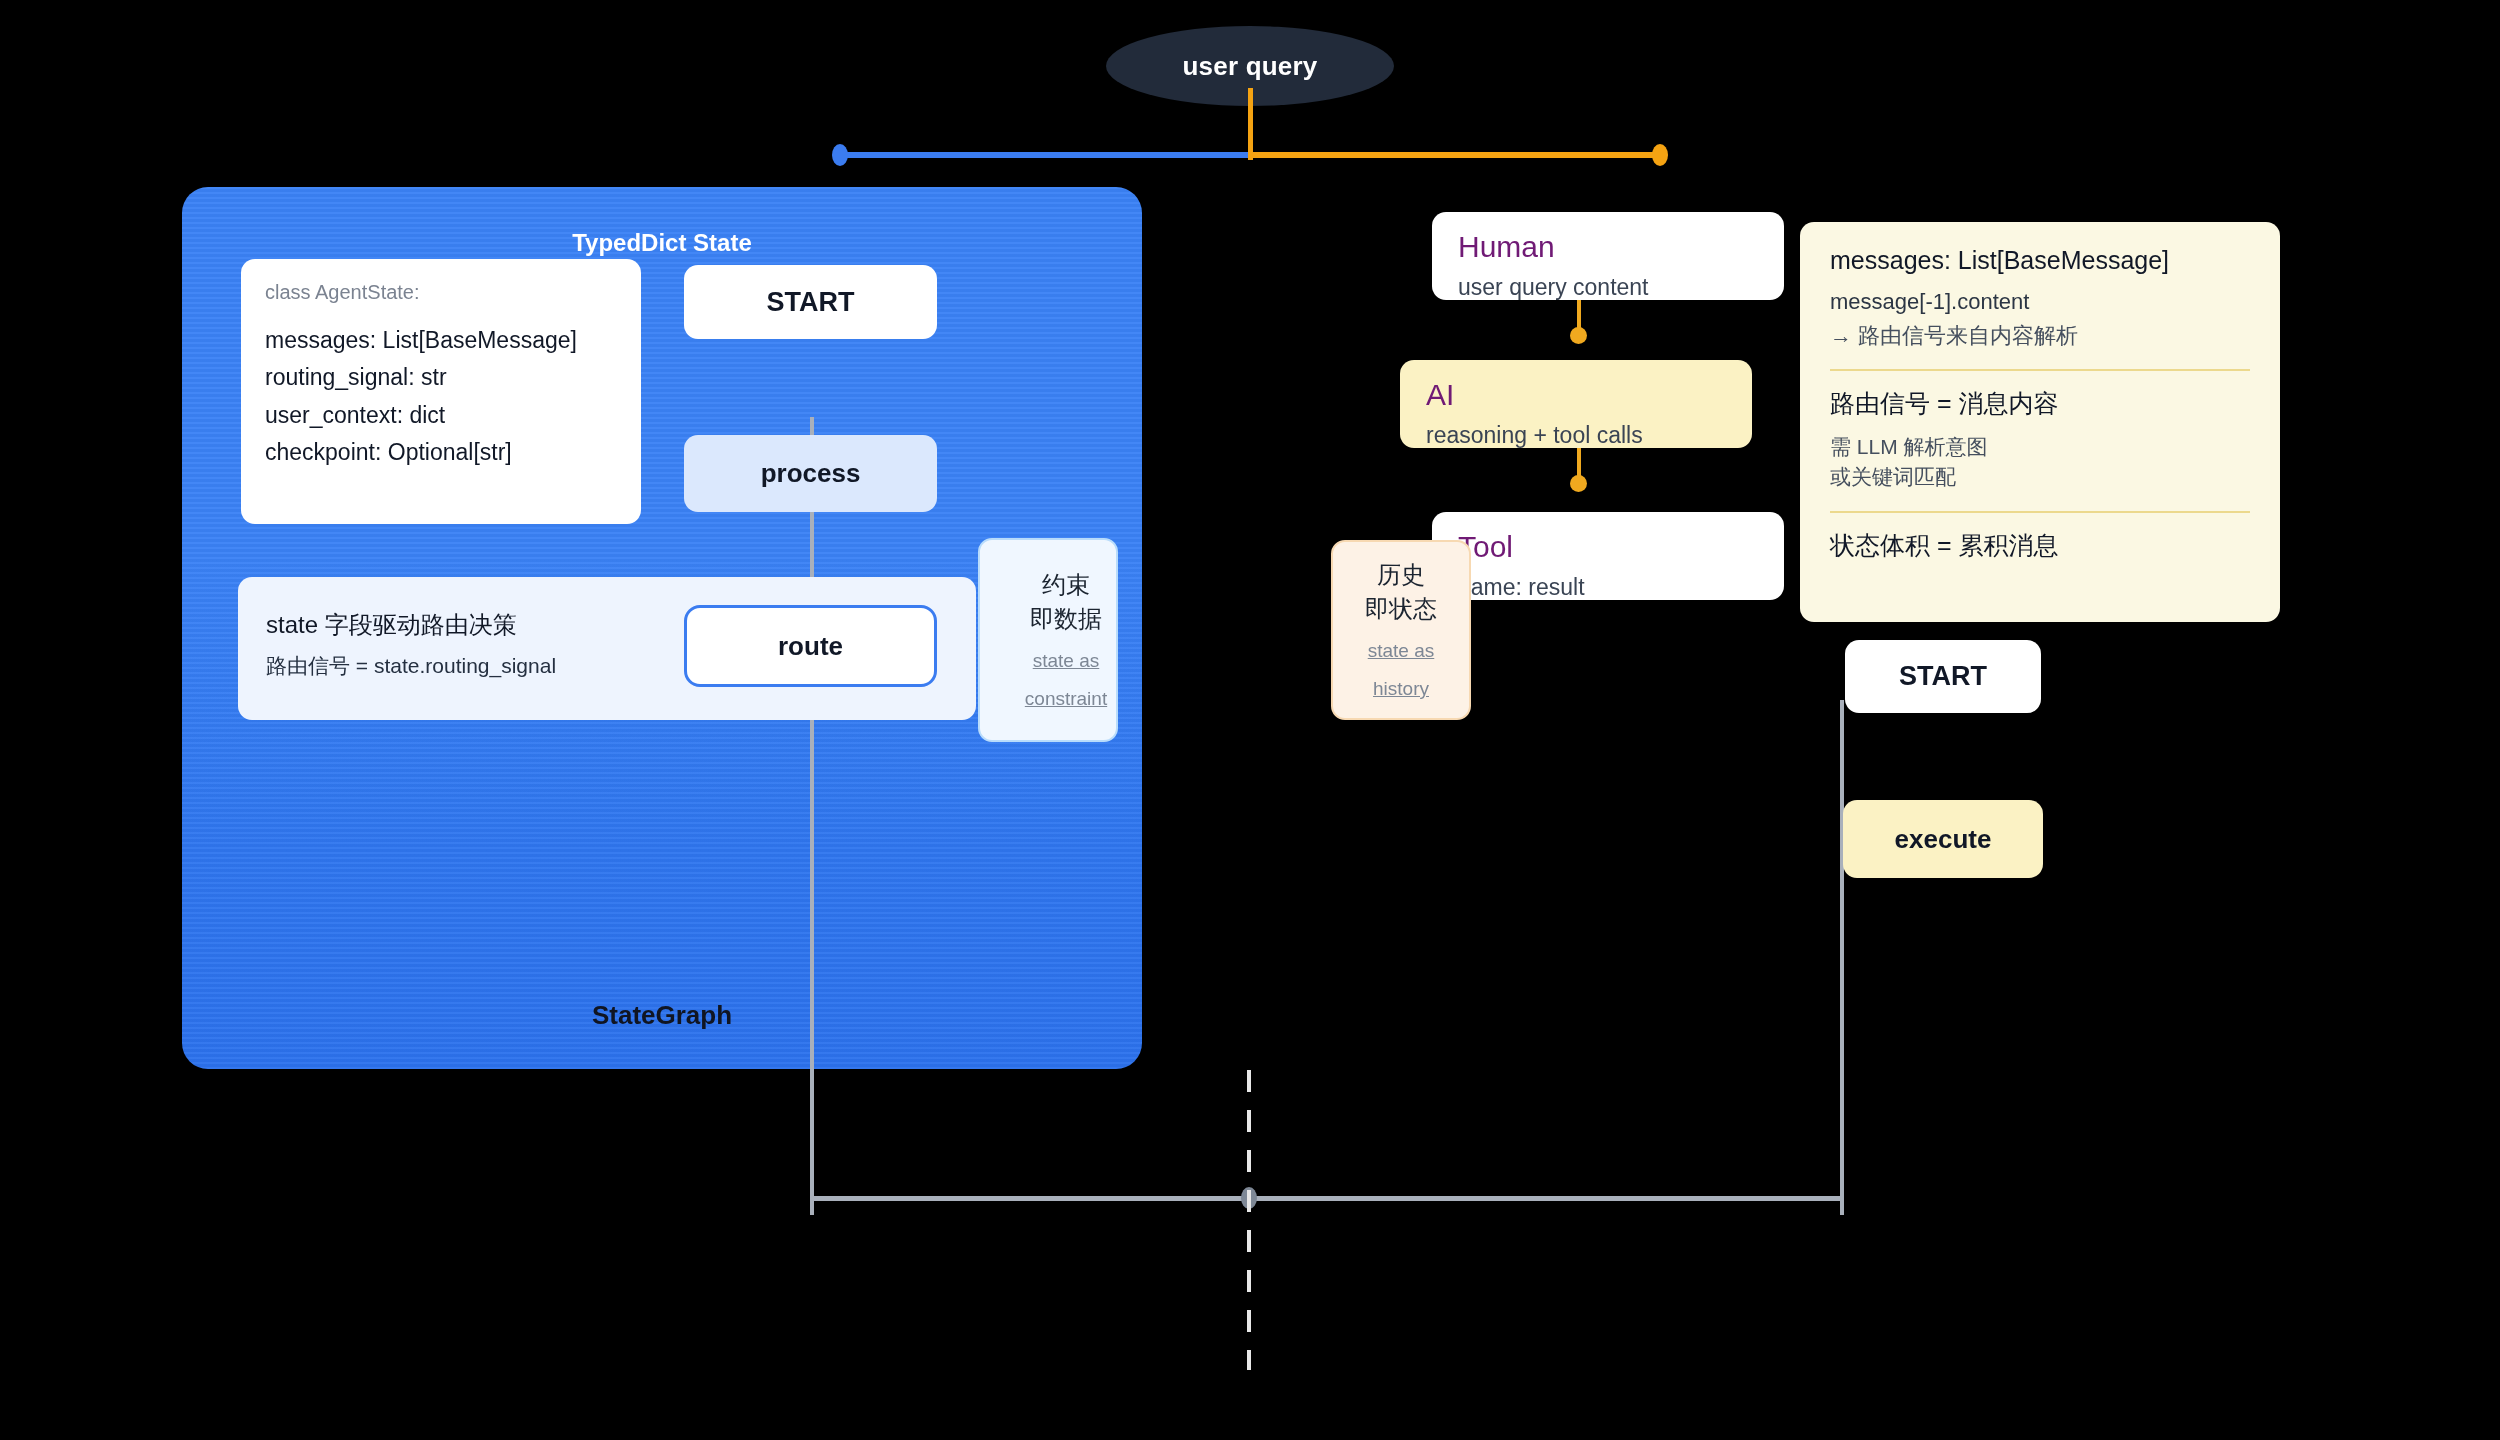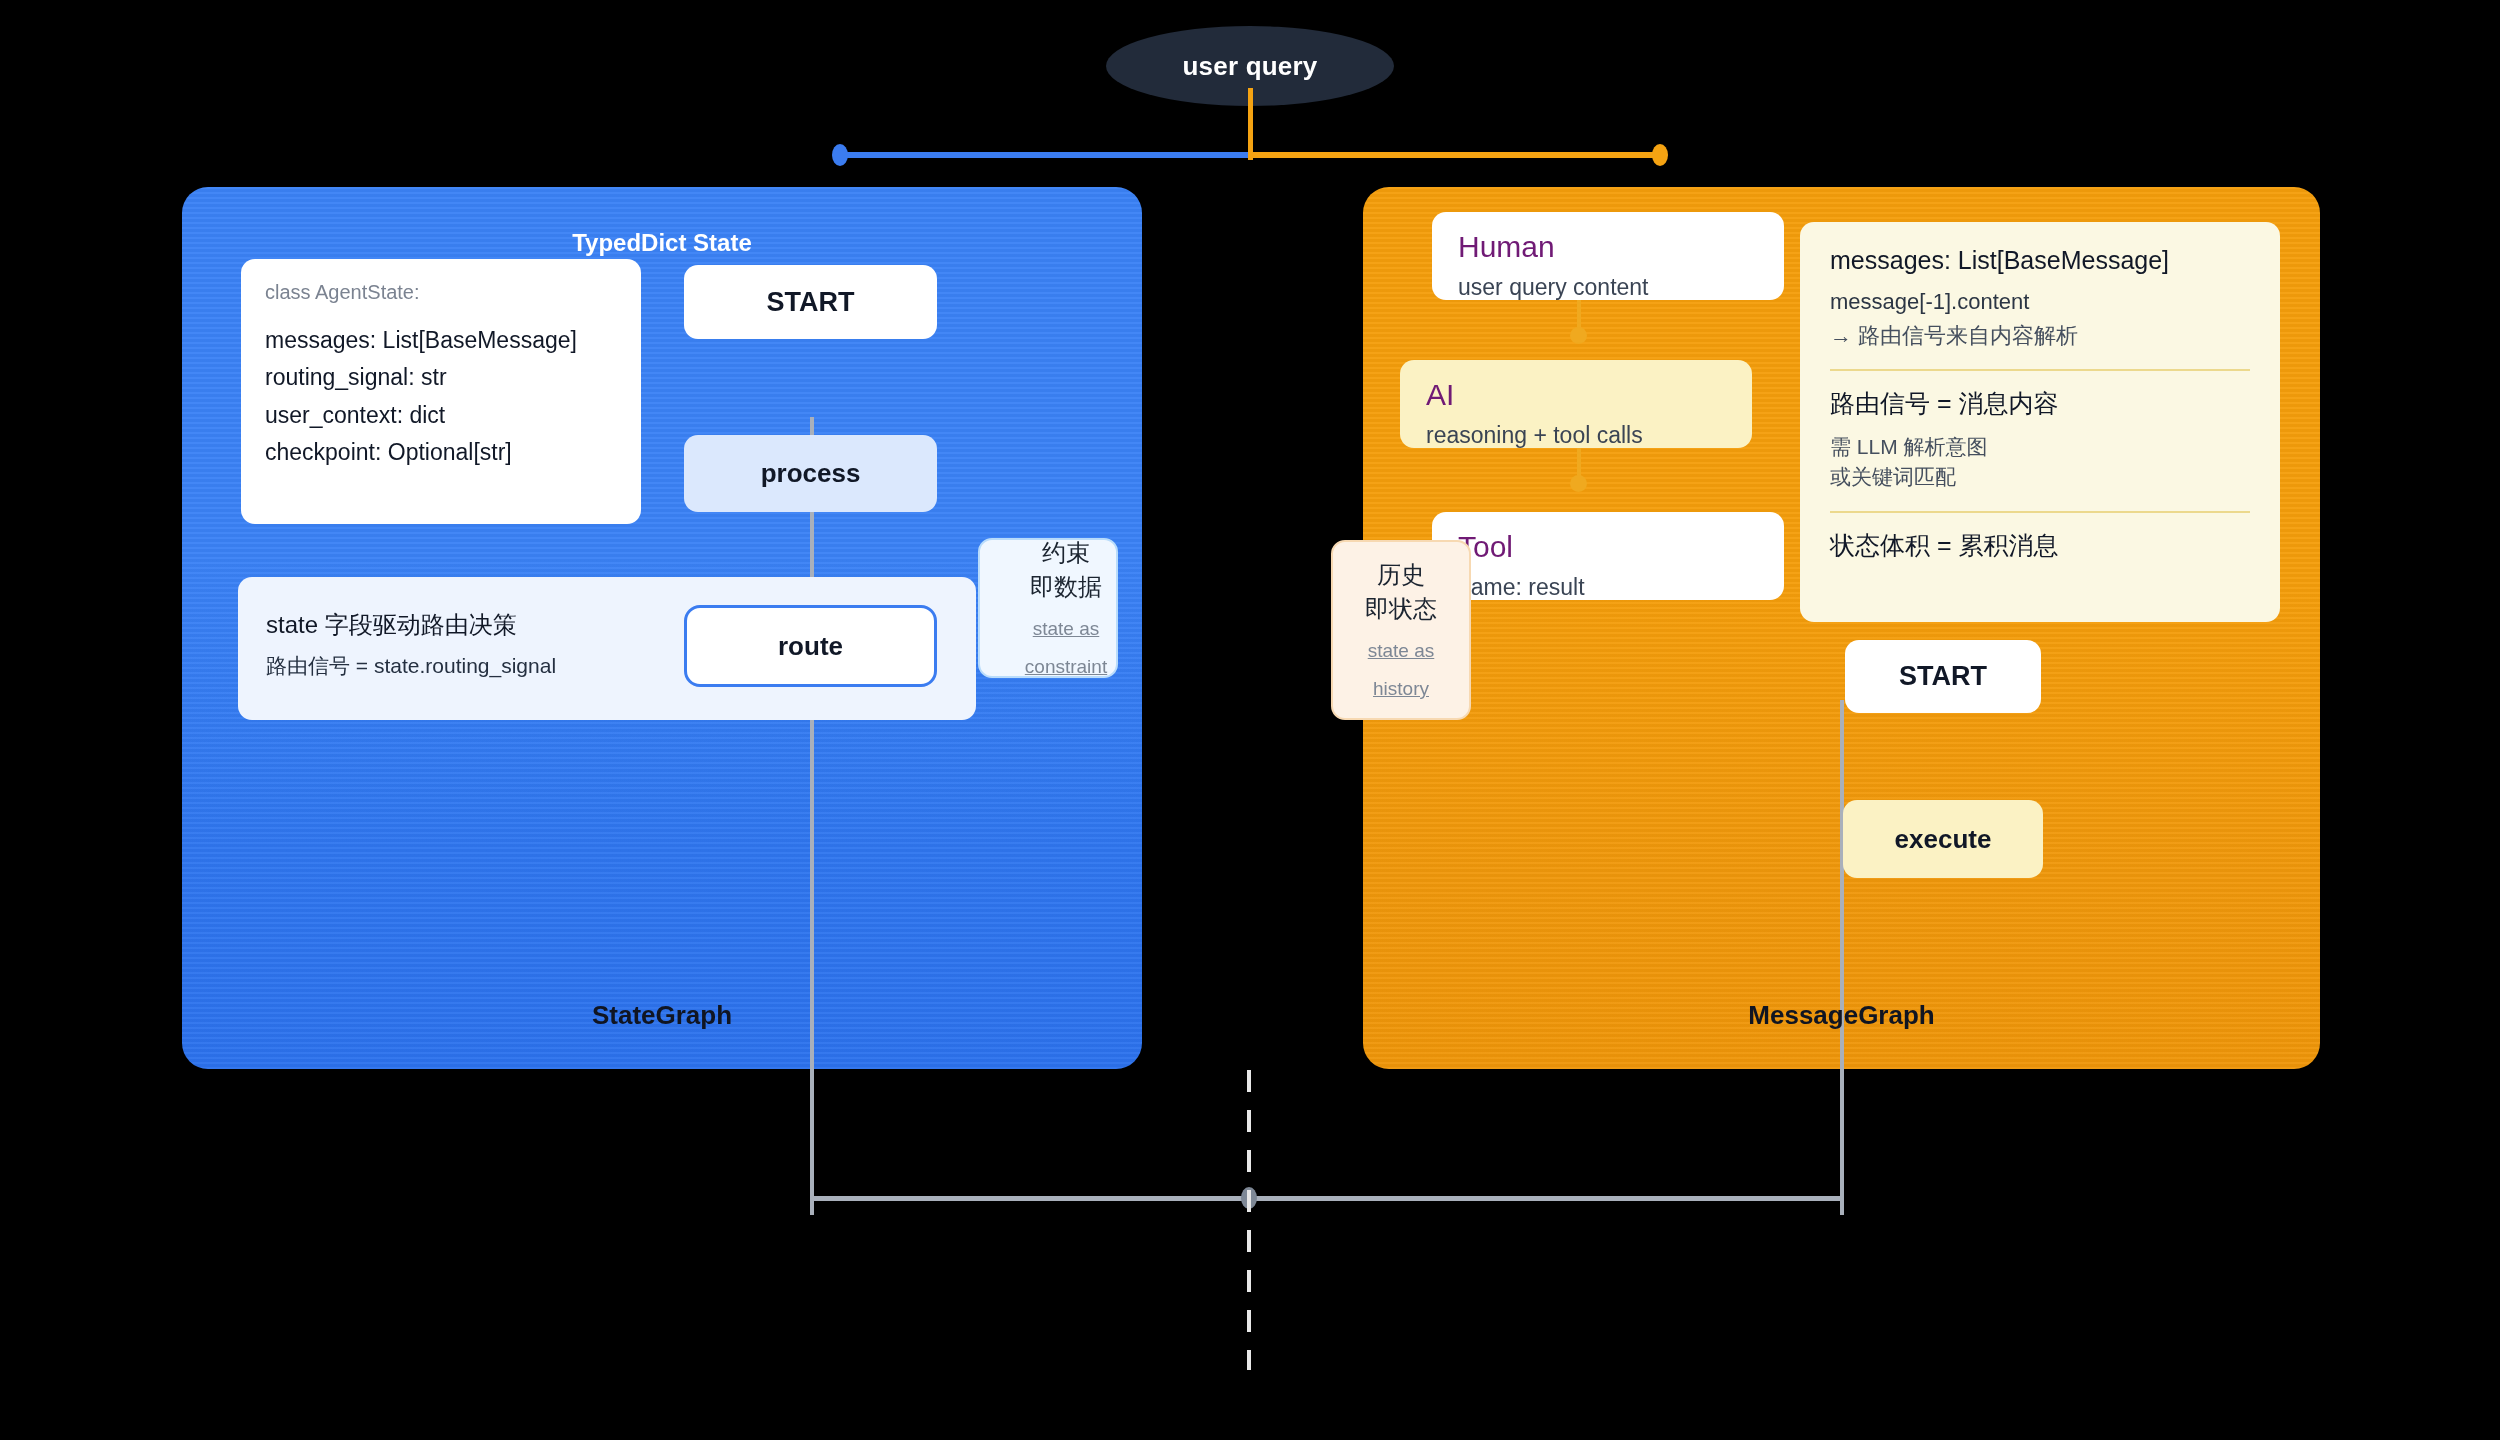--- a/index.html
+++ b/index.html
@@ -211,21 +211,21 @@
   .badge .cn {
     font-size: 24px; color: #1b2430; line-height: 1.42;
     text-align: center;
   }
   .badge .en {
     font-size: 19px; color: #7d8795; line-height: 1.38;
     text-align: center; margin-top: 12px; text-decoration: underline;
   }
   .badge-constraint {
     left: 978px; top: 538px;
-    width: 140px; height: 140px;
+    width: 140px; height: 204px;
     background: #f0f7ff;
     border: 2px solid #b9dcfb;
     padding-left: 36px;
   }
   .badge-history {
     left: 1331px; top: 540px;
     width: 140px; height: 180px;
     background: #fdf2e6;
     border: 2px solid #f7d9b2;
   }
@@ -332,23 +332,20 @@
     <div class="sub">路由信号 = state.routing_signal</div>
   </div>
 
   <div class="badge badge-constraint">
     <div class="cn">约束</div>
     <div class="cn">即数据</div>
     <div class="en">state as</div>
     <div class="en">constraint</div>
   </div>
 
-  <div class="panel panel-right">
-    <div class="panel-footer">MessageGraph</div>
-  </div>
 
   <div class="msg msg-human">
     <div class="role">Human</div>
     <div class="body">user query content</div>
   </div>
   <div class="msg-arrow arr1"></div>
   <div class="msg-arrow-dot dot1"></div>
 
   <div class="msg msg-ai">
     <div class="role">AI</div>

